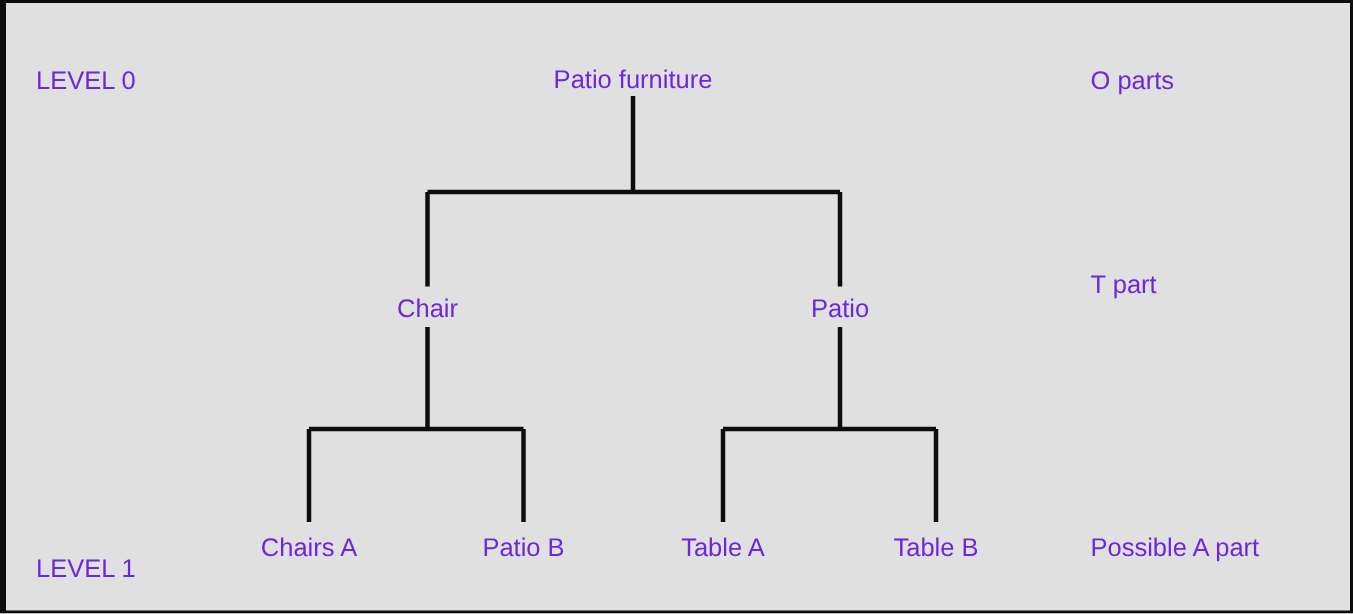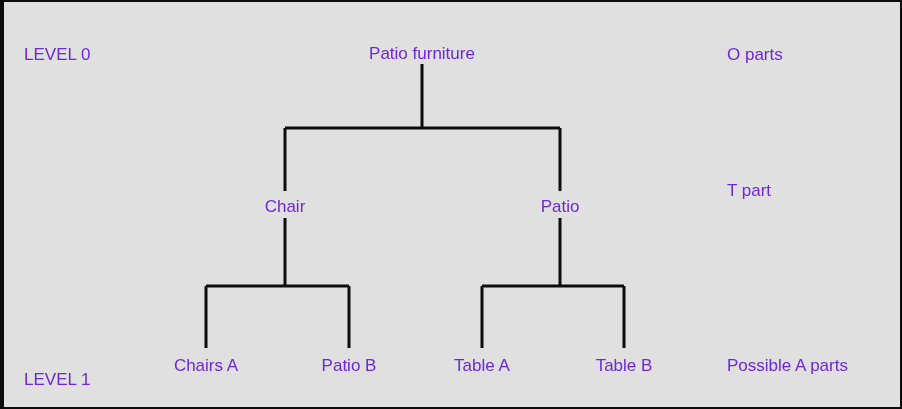--- a/index.html
+++ b/index.html
@@ -81,16 +81,16 @@
       <div class="node-label" style="left: 478px; top: 363px;">Table A</div>
       <div class="node-label" style="left: 620px; top: 363px;">Table B</div>
     </div>
   <div id="rowlabel-left-layer">
       <div class="row-label left" style="left: 20px; top: 52px;">LEVEL 0</div>
       <div class="row-label left" style="left: 20px; top: 377px;">LEVEL 1</div>
     </div>
   <div id="rowlabel-right-layer">
       <div class="row-label right" style="left: 723px; top: 52px;">O parts</div>
       <div class="row-label right" style="left: 723px; top: 188px;">T part</div>
-      <div class="row-label right" style="left: 723px; top: 363px;">Possible A parts</div>
+      <div class="row-label right" style="left: 723px; top: 363px;">Possible A part</div>
     </div>
 
 </div>
 
 </body></html>

